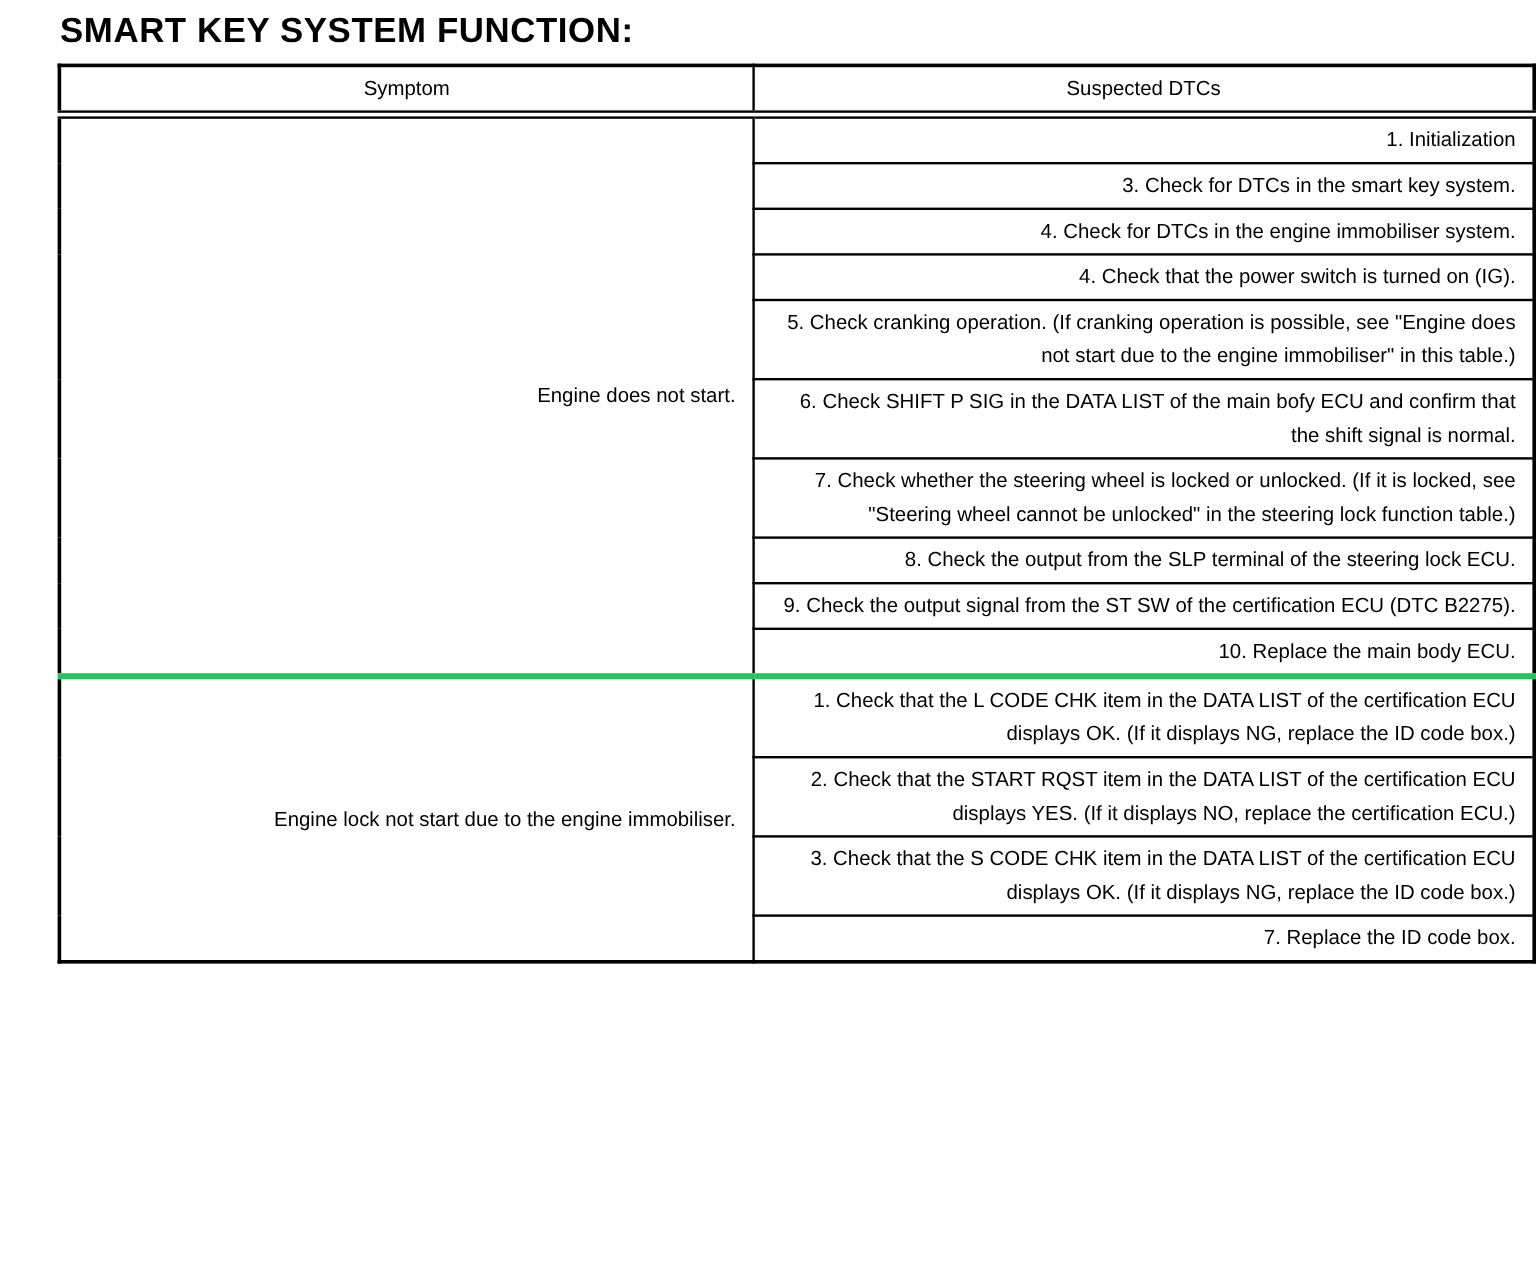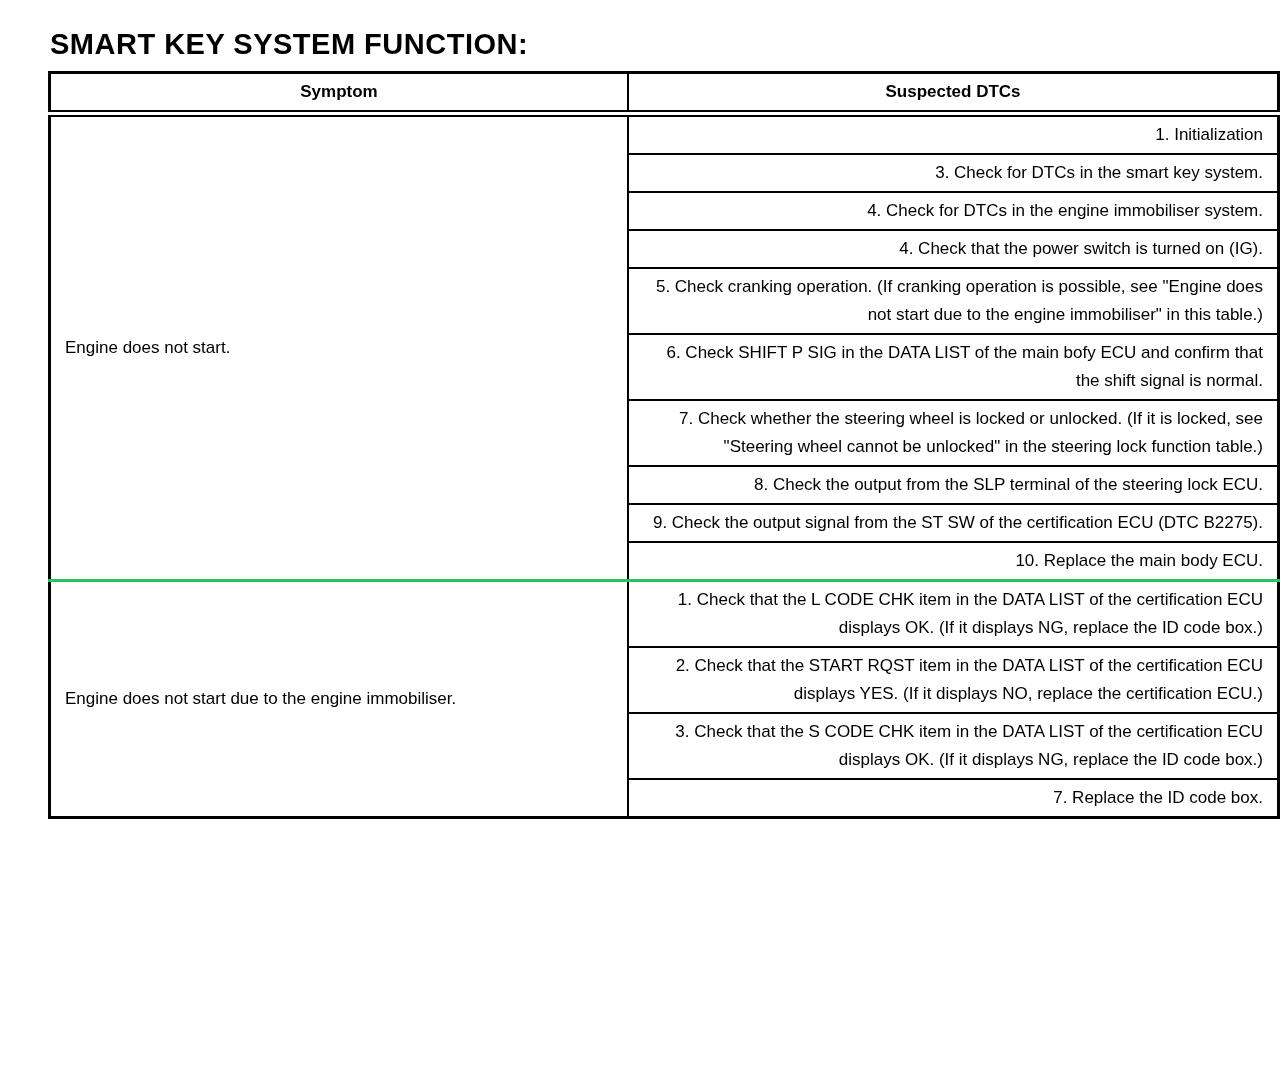--- a/index.html
+++ b/index.html
@@ -7,21 +7,21 @@
     padding: 0;
     background: #ffffff;
   }
   body {
     width: 1280px;
     height: 1066px;
     font-family: "Liberation Sans", "DejaVu Sans", sans-serif;
     color: #000000;
   }
   .page {
-    padding: 28px 40px 0 48px;
+    padding: 10px 40px 0 48px;
   }
   .page-title {
     font-size: 29px;
     font-weight: bold;
     margin: 0 0 10px 2px;
     letter-spacing: 0.5px;
     color: #000000;
   }
   table.symptom-table {
     border-collapse: collapse;
@@ -34,36 +34,36 @@
   table.symptom-table td {
     border: 2px solid #000000;
     vertical-align: middle;
   }
   table.symptom-table {
     border: 3px solid #000000;
   }
   th.col-symptom { width: 560px; }
   th.col-area    { width: 632px; }
   table.symptom-table th {
-    font-weight: bold;
+    font-weight: normal;
     text-align: center;
     padding: 4px 8px;
     border-bottom: 7px double #000000;
   }
   td.symptom-cell {
-    text-align: left;
+    text-align: right;
     padding: 4px 14px;
     vertical-align: middle;
   }
   td.area-cell {
     text-align: right;
     padding: 4px 14px 4px 12px;
   }
   tr.group-start td {
-    border-top: 3px solid #22c55e;
+    border-top: 5px solid #22c55e;
   }
 </style>
 </head>
 <body>
 
 <div class="page">
   <h1 class="page-title">SMART KEY SYSTEM FUNCTION:</h1>
 
   <table class="symptom-table">
     <thead>
@@ -98,21 +98,21 @@
         <tr>
           <td class="area-cell">8. Check the output from the SLP terminal of the steering lock ECU.</td>
         </tr>
         <tr>
           <td class="area-cell">9. Check the output signal from the ST SW of the certification ECU (DTC B2275).</td>
         </tr>
         <tr>
           <td class="area-cell">10. Replace the main body ECU.</td>
         </tr>
         <tr class="group-start">
-          <td class="symptom-cell" rowspan="4">Engine does not start due to the engine immobiliser.</td>
+          <td class="symptom-cell" rowspan="4">Engine lock not start due to the engine immobiliser.</td>
           <td class="area-cell">1. Check that the L CODE CHK item in the DATA LIST of the certification ECU displays OK. (If it displays NG, replace the ID code box.)</td>
         </tr>
         <tr>
           <td class="area-cell">2. Check that the START RQST item in the DATA LIST of the certification ECU displays YES. (If it displays NO, replace the certification ECU.)</td>
         </tr>
         <tr>
           <td class="area-cell">3. Check that the S CODE CHK item in the DATA LIST of the certification ECU displays OK. (If it displays NG, replace the ID code box.)</td>
         </tr>
         <tr>
           <td class="area-cell">7. Replace the ID code box.</td>

